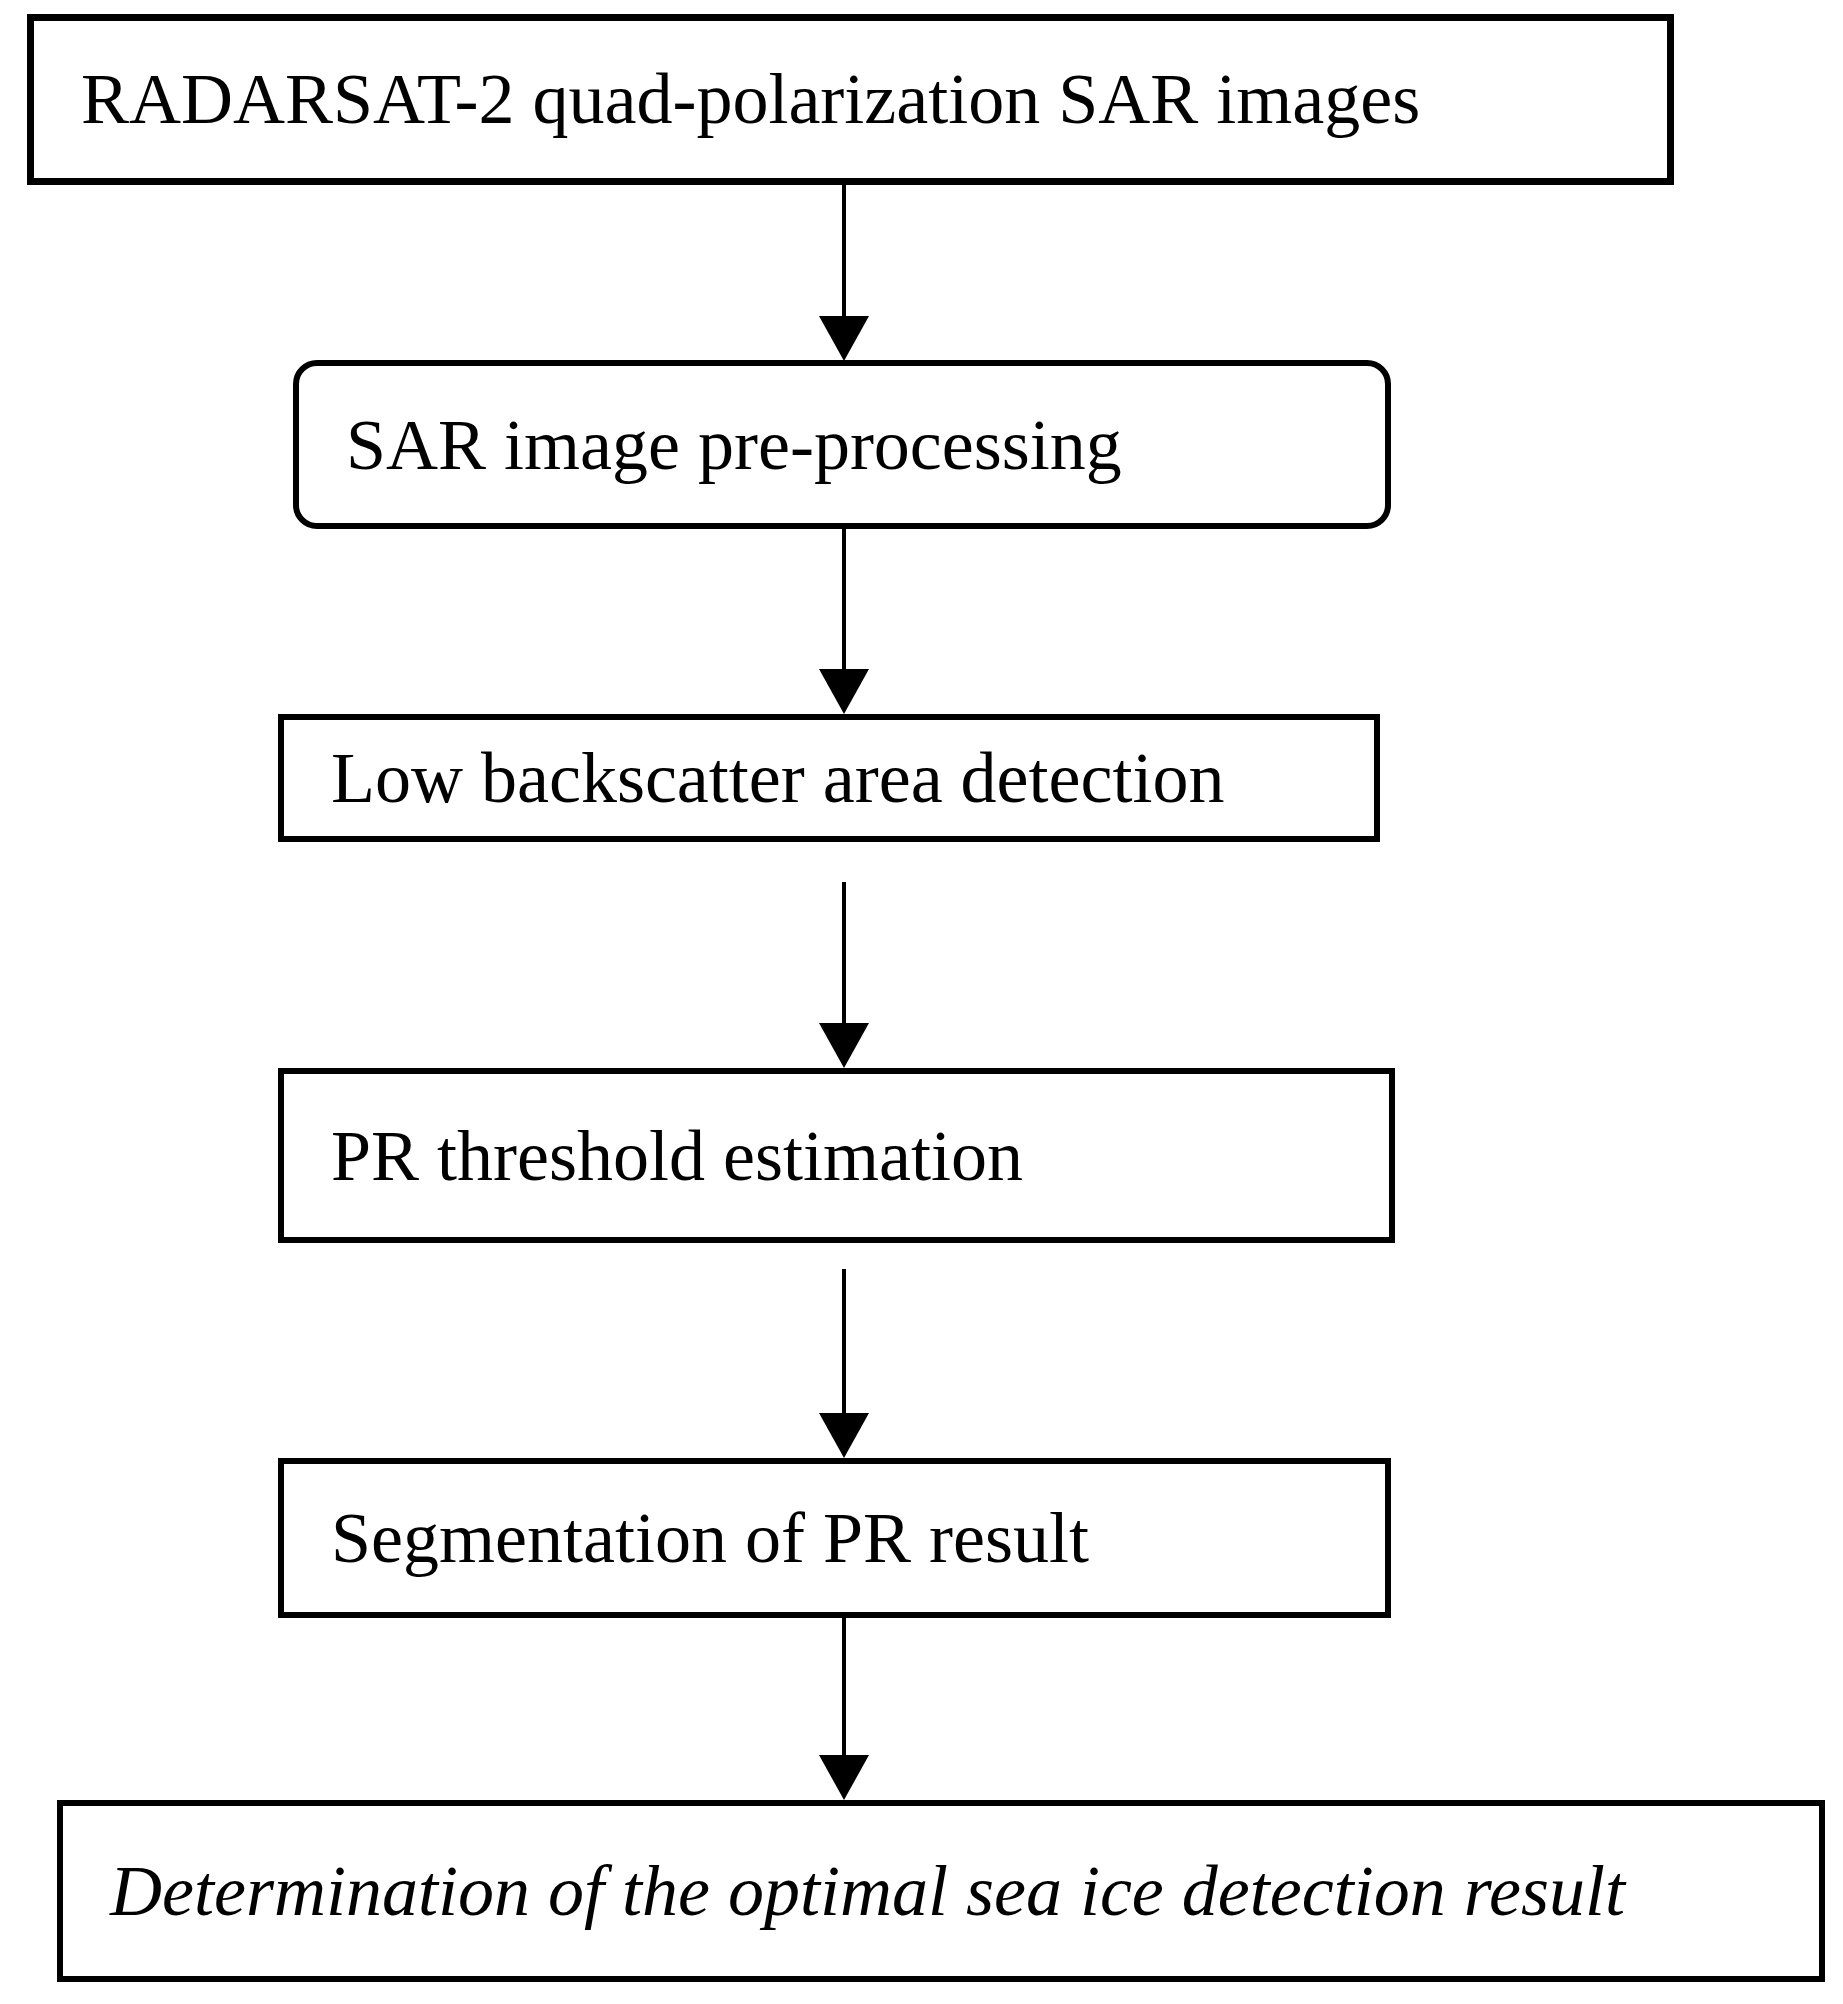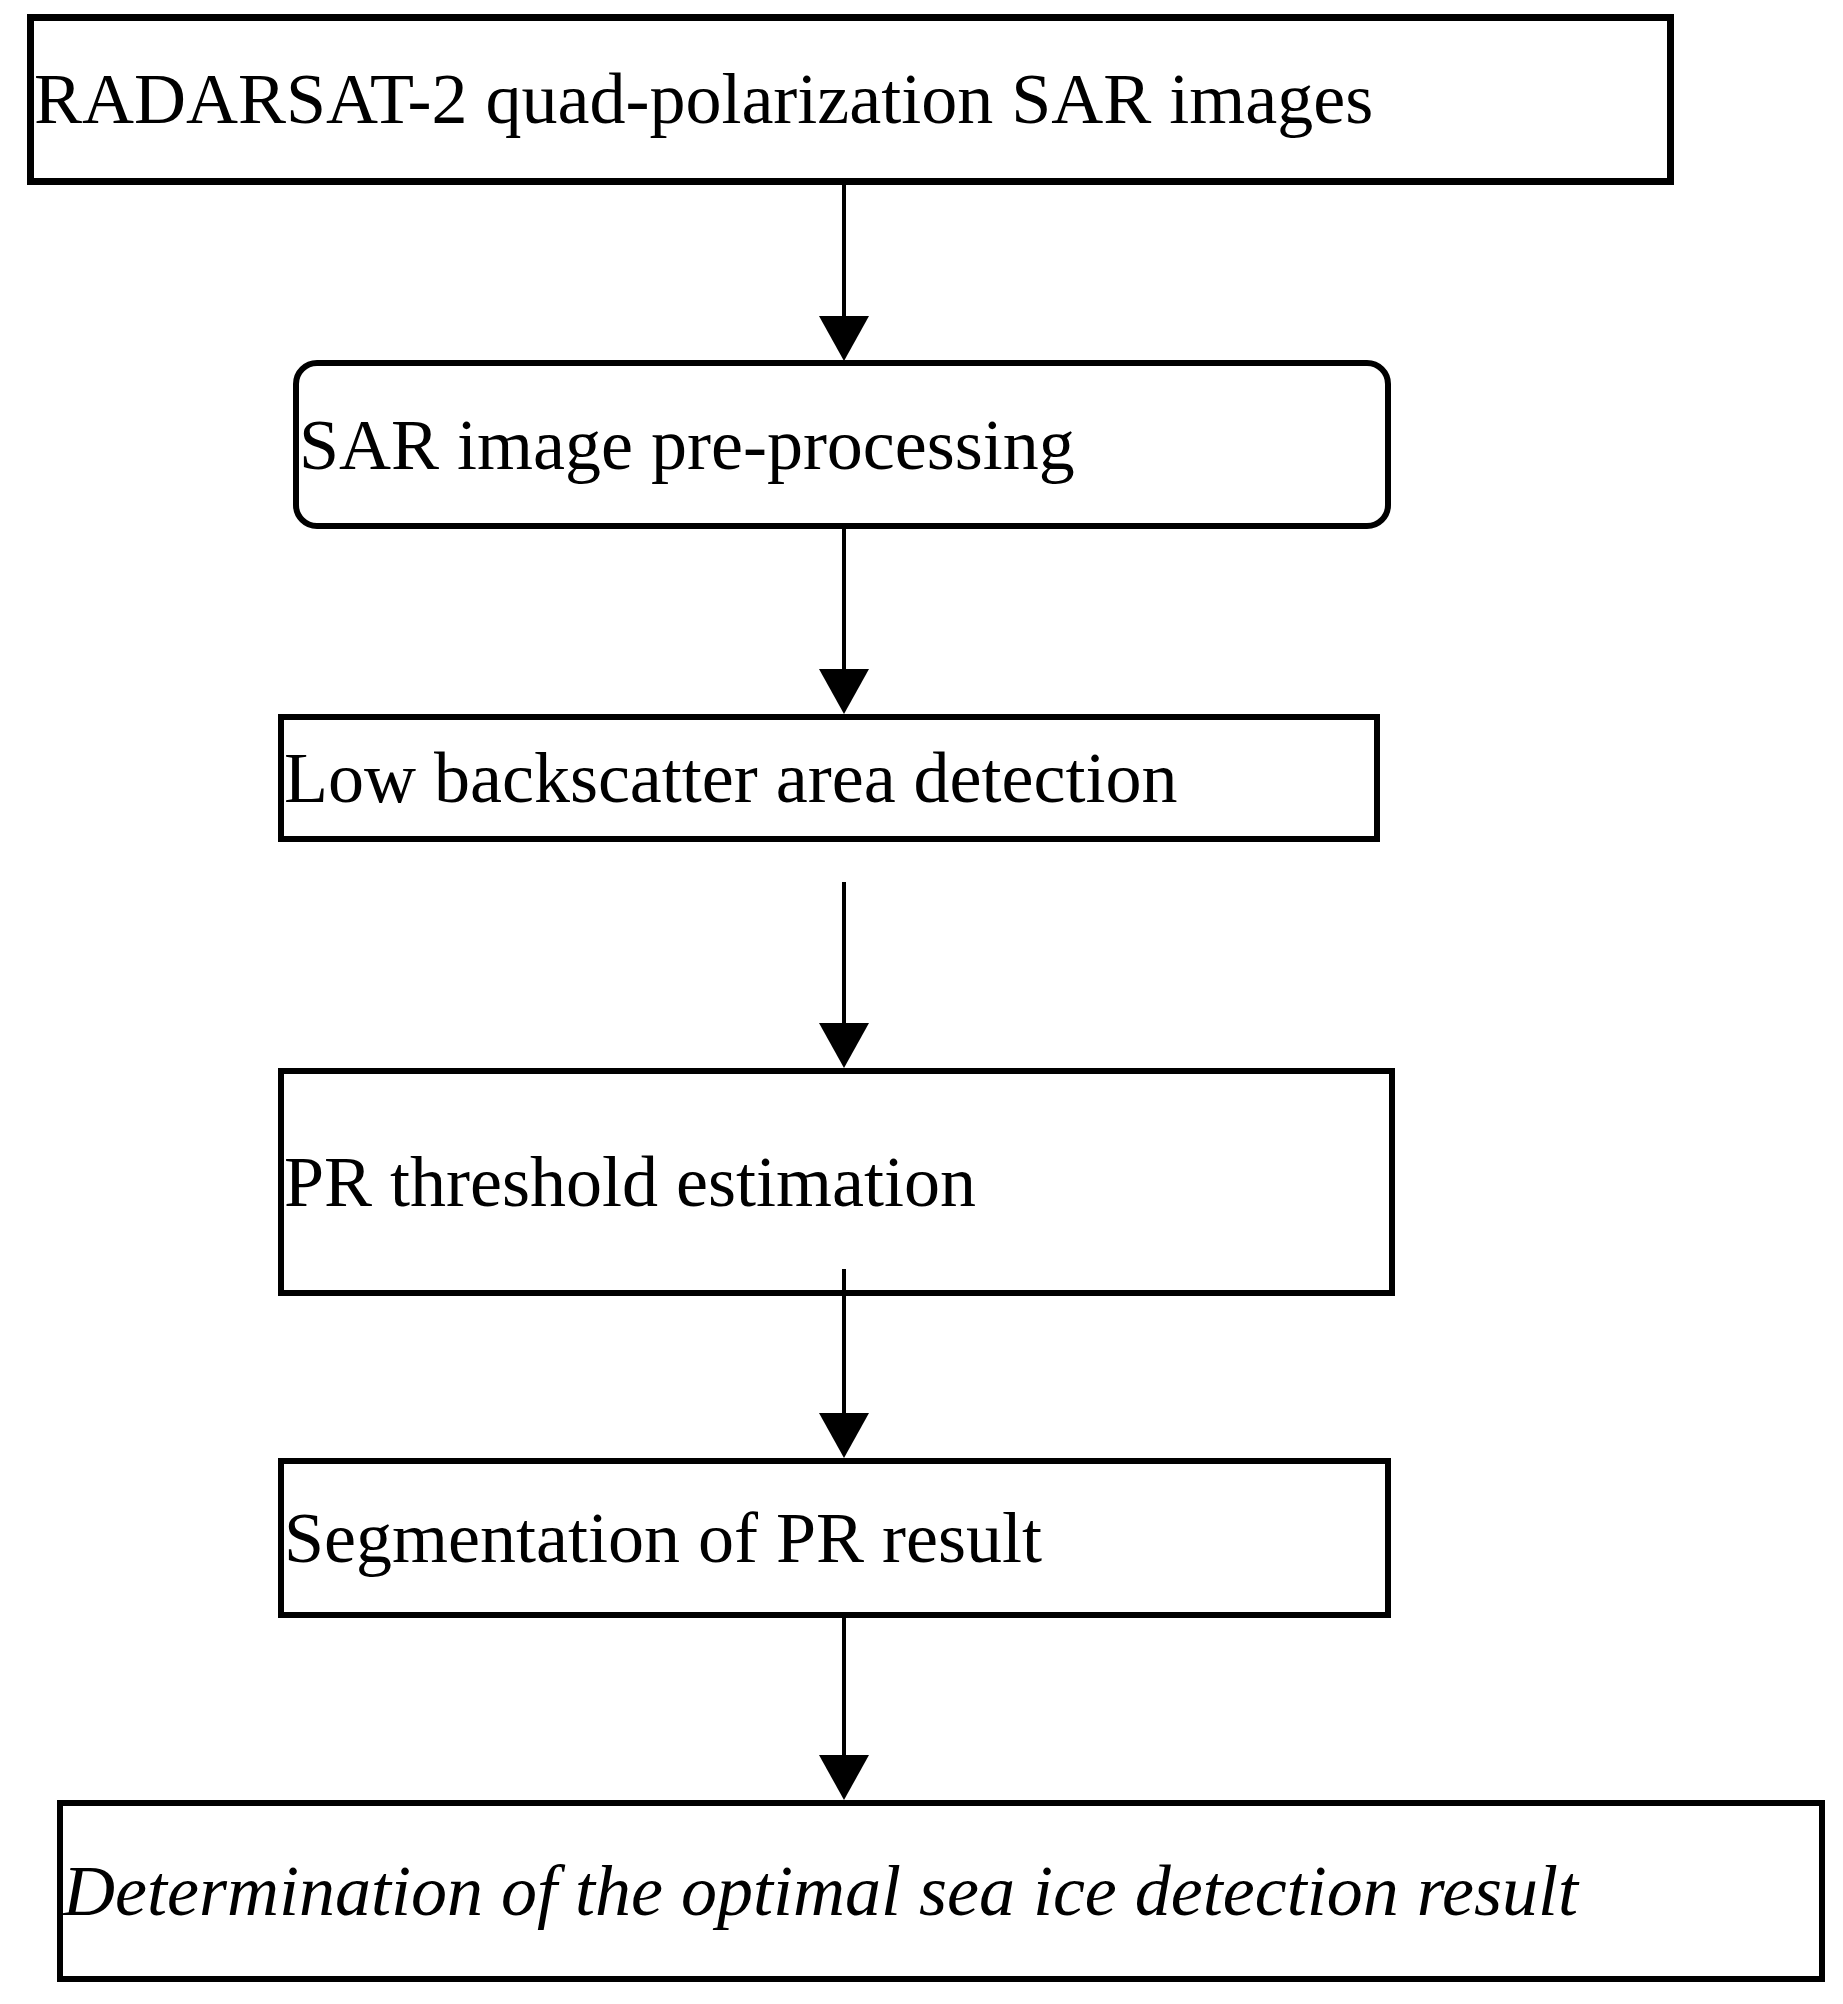--- a/index.html
+++ b/index.html
@@ -16,31 +16,32 @@
     color: #000000;
     overflow: hidden;
   }
   .node {
     position: absolute;
     box-sizing: border-box;
     background: #ffffff;
     border: 6.3px solid #000000;
     display: flex;
     align-items: center;
+    padding-left: 47px;
     font-size: 72px;
     white-space: nowrap;
   }
   .node-label {
     display: inline-block;
     line-height: 1;
   }
   .node-1 { left: 27px;  top: 13.5px;   width: 1647px; height: 171px; border-width: 7.2px; }
   .node-2 { left: 293px; top: 360px;  width: 1098px; height: 169px; border-radius: 24px; }
   .node-3 { left: 278px; top: 714px;  width: 1102px; height: 128px; }
-  .node-4 { left: 278px; top: 1068px; width: 1117px; height: 228px; }
+  .node-4 { left: 278px; top: 1068px; width: 1117px; height: 175px; }
   .node-5 { left: 278px; top: 1458px; width: 1113px; height: 160px; }
   .node-6 { left: 57px;  top: 1800px; width: 1768px; height: 182px; font-style: italic; }
 
   .arrow {
     position: absolute;
     left: 819px;
     width: 50px;
     display: flex;
     flex-direction: column;
     align-items: center;

